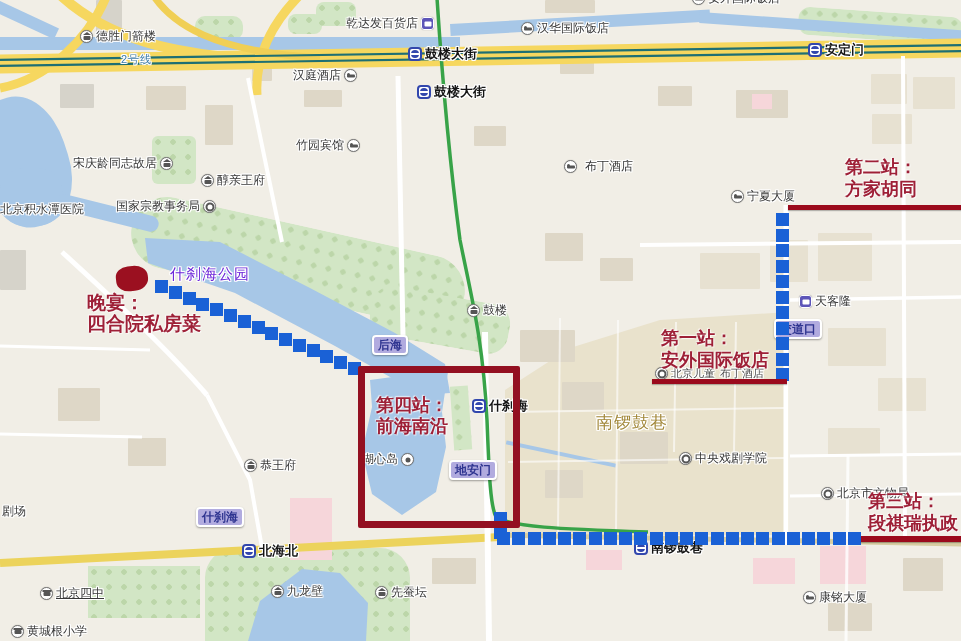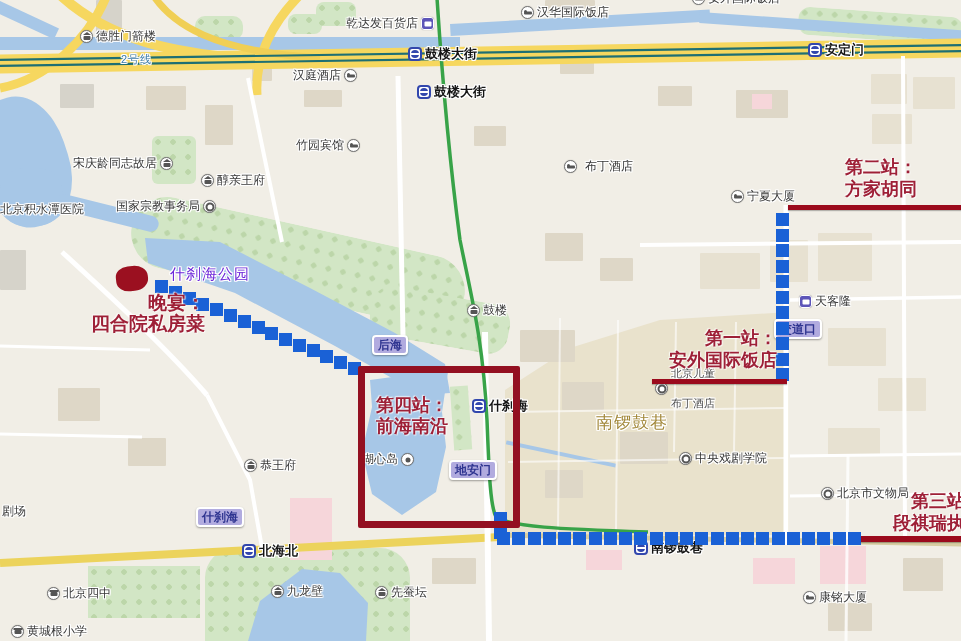--- a/index.html
+++ b/index.html
@@ -14,21 +14,21 @@
   .beige{position:absolute;background:#e9e2cc;z-index:2}
   .bld{position:absolute;z-index:5;border-radius:1px}
   .pink{position:absolute;background:#f6d6da;z-index:5}
   #roads{position:absolute;left:0;top:0;z-index:6}
   
   .halo{text-shadow:-1px 0 #fff,1px 0 #fff,0 -1px #fff,0 1px #fff,-1px -1px #fff,1px 1px #fff,-1px 1px #fff,1px -1px #fff}
   .poi{position:absolute;display:flex;align-items:center;gap:3px;z-index:20;white-space:nowrap;
        font-size:12px;color:#383838}
   .poi.small{font-size:11px;color:#4a4a4a}
   .ptxt{line-height:13px}
-  .pcol{display:flex;flex-direction:column;gap:17px}
+  .pcol{display:flex;flex-direction:row;gap:5px}
   .pic{width:13px;height:13px;border-radius:50%;background:#fff;border:1px solid #777;
        box-shadow:0 0 1px rgba(0,0,0,.4);flex:none;position:relative;box-sizing:border-box}
   .pic::after{content:"";position:absolute;left:50%;top:50%;transform:translate(-50%,-50%);
        width:7px;height:4px;background:#555;border-radius:1px}
   .pic.temple::before{content:"";position:absolute;left:50%;top:1px;transform:translateX(-50%);
        border-left:4px solid transparent;border-right:4px solid transparent;border-bottom:3px solid #555}
   .pic.temple::after{top:60%}
   .pic.hotel::after{width:8px;height:3px}
   .pic.hotel::before{content:"";position:absolute;width:3px;height:3px;border-radius:50%;background:#555;left:2px;top:3px}
   .pic.gov::after{width:5px;height:5px;border-radius:50%;background:#fff;border:2px solid #555}
@@ -50,21 +50,21 @@
        box-shadow:0 1px 2px rgba(0,0,0,.35);white-space:nowrap}
   .area{position:absolute;font-weight:normal;z-index:21;white-space:nowrap;letter-spacing:1px}
   
   .dot{position:absolute;width:13px;height:13px;background:#1a61d6;z-index:30}
   .rline{position:absolute;background:#9b0a1c;z-index:32;box-shadow:0 1px 1px rgba(0,0,0,.25)}
   .rbox{position:absolute;border:7px solid #931021;z-index:32;border-radius:2px;background:transparent}
   .rmark{position:absolute;background:#9b1020;border-radius:40% 45% 45% 42%;transform:rotate(-6deg);z-index:33}
   .ann{position:absolute;z-index:34;color:#9e2037;font-weight:bold;line-height:22px;font-size:18px;
        font-family:"DejaVu Serif",serif;white-space:nowrap;
        text-shadow:0 0 2px rgba(255,255,255,.95),1px 1px 1px rgba(255,255,255,.7),-1px -1px 1px rgba(255,255,255,.7)}
-  .ann.center{text-align:right}
+  .ann.center{text-align:left}
   .ann.dinner{font-size:19px;line-height:21px}
 </style>
 </head>
 <body>
 
 <div id="map">
 
   <div class="beige" style="left:505px;top:310px;width:284px;height:225px;
               clip-path:polygon(0px 80px,65px 38px,155px 10px,284px 2px,284px 225px,0px 225px)"></div>
 
@@ -169,21 +169,21 @@
 
   <div id="poi-layer">
       <div class="poi" style="left: 80px; top: 30px;">
         <span class="pic temple"></span>
         <span class="ptxt halo">德胜门箭楼</span>
       </div>
       <div class="poi" style="left: 346px; top: 17px;">
         <span class="ptxt halo">乾达发百货店</span>
         <span class="pic shop"></span>
       </div>
-      <div class="poi" style="left: 521px; top: 6px;">
+      <div class="poi" style="left: 521px; top: 22px;">
         <span class="pic hotel"></span>
         <span class="ptxt halo">汉华国际饭店</span>
       </div>
       <div class="poi" style="left: 692px; top: -8px;">
         <span class="pic hotel"></span>
         <span class="ptxt halo">安外国际饭店</span>
       </div>
       <div class="poi" style="left: 293px; top: 69px;">
         <span class="ptxt halo">汉庭酒店</span>
         <span class="pic hotel"></span>
@@ -246,21 +246,21 @@
         <span class="pic gov"></span>
         <span class="ptxt halo">北京市文物局</span>
       </div>
       <div class="poi" style="left: 803px; top: 591px;">
         <span class="pic hotel"></span>
         <span class="ptxt halo">康铭大厦</span>
       </div>
       <div class="poi" style="left: 2px; top: 505px;">
         <span class="ptxt halo">剧场</span>
       </div>
-      <div class="poi" style="left: 47px; top: 587px;">
+      <div class="poi" style="left: 40px; top: 587px; text-decoration: underline;">
         <span class="pic school"></span>
         <span class="ptxt halo">北京四中</span>
       </div>
       <div class="poi" style="left: 11px; top: 625px;">
         <span class="pic school"></span>
         <span class="ptxt halo">黄城根小学</span>
       </div>
       <div class="poi" style="left: 271px; top: 585px;">
         <span class="pic temple"></span>
         <span class="ptxt halo">九龙壁</span>

